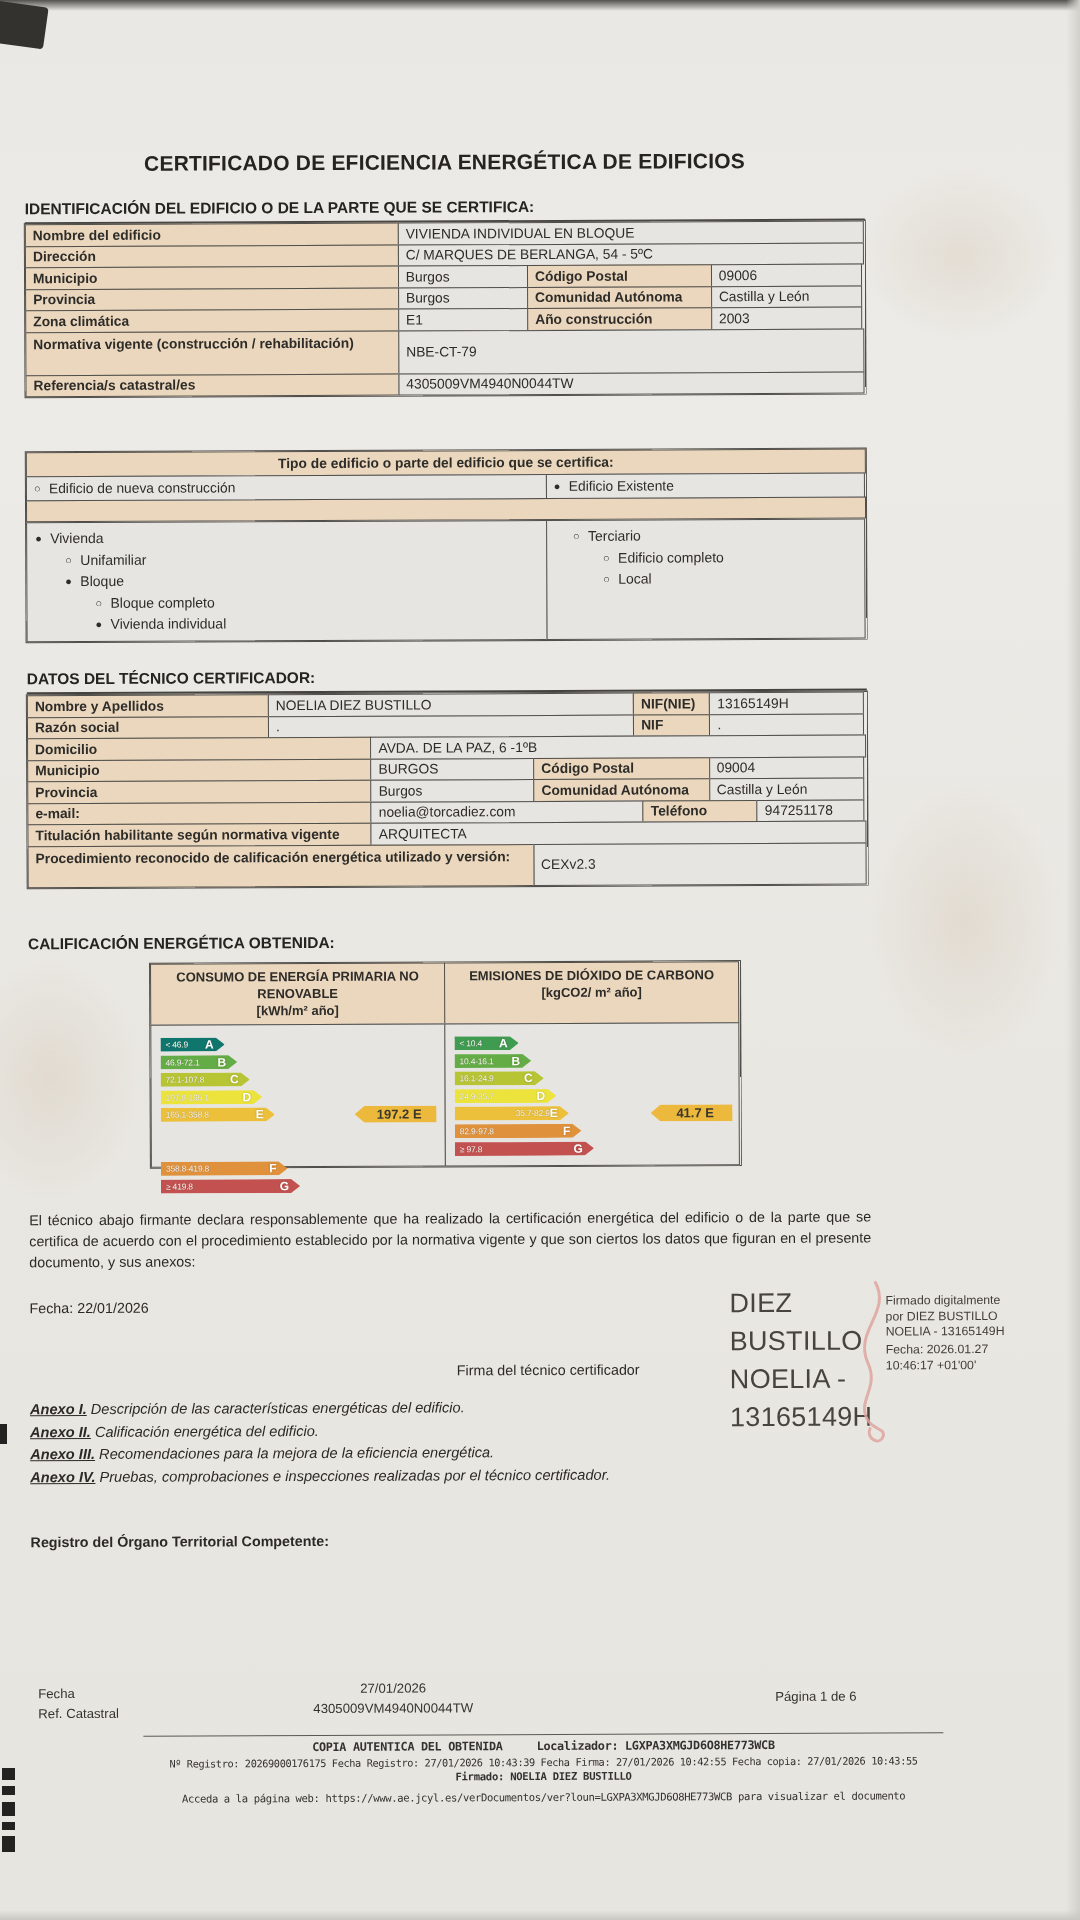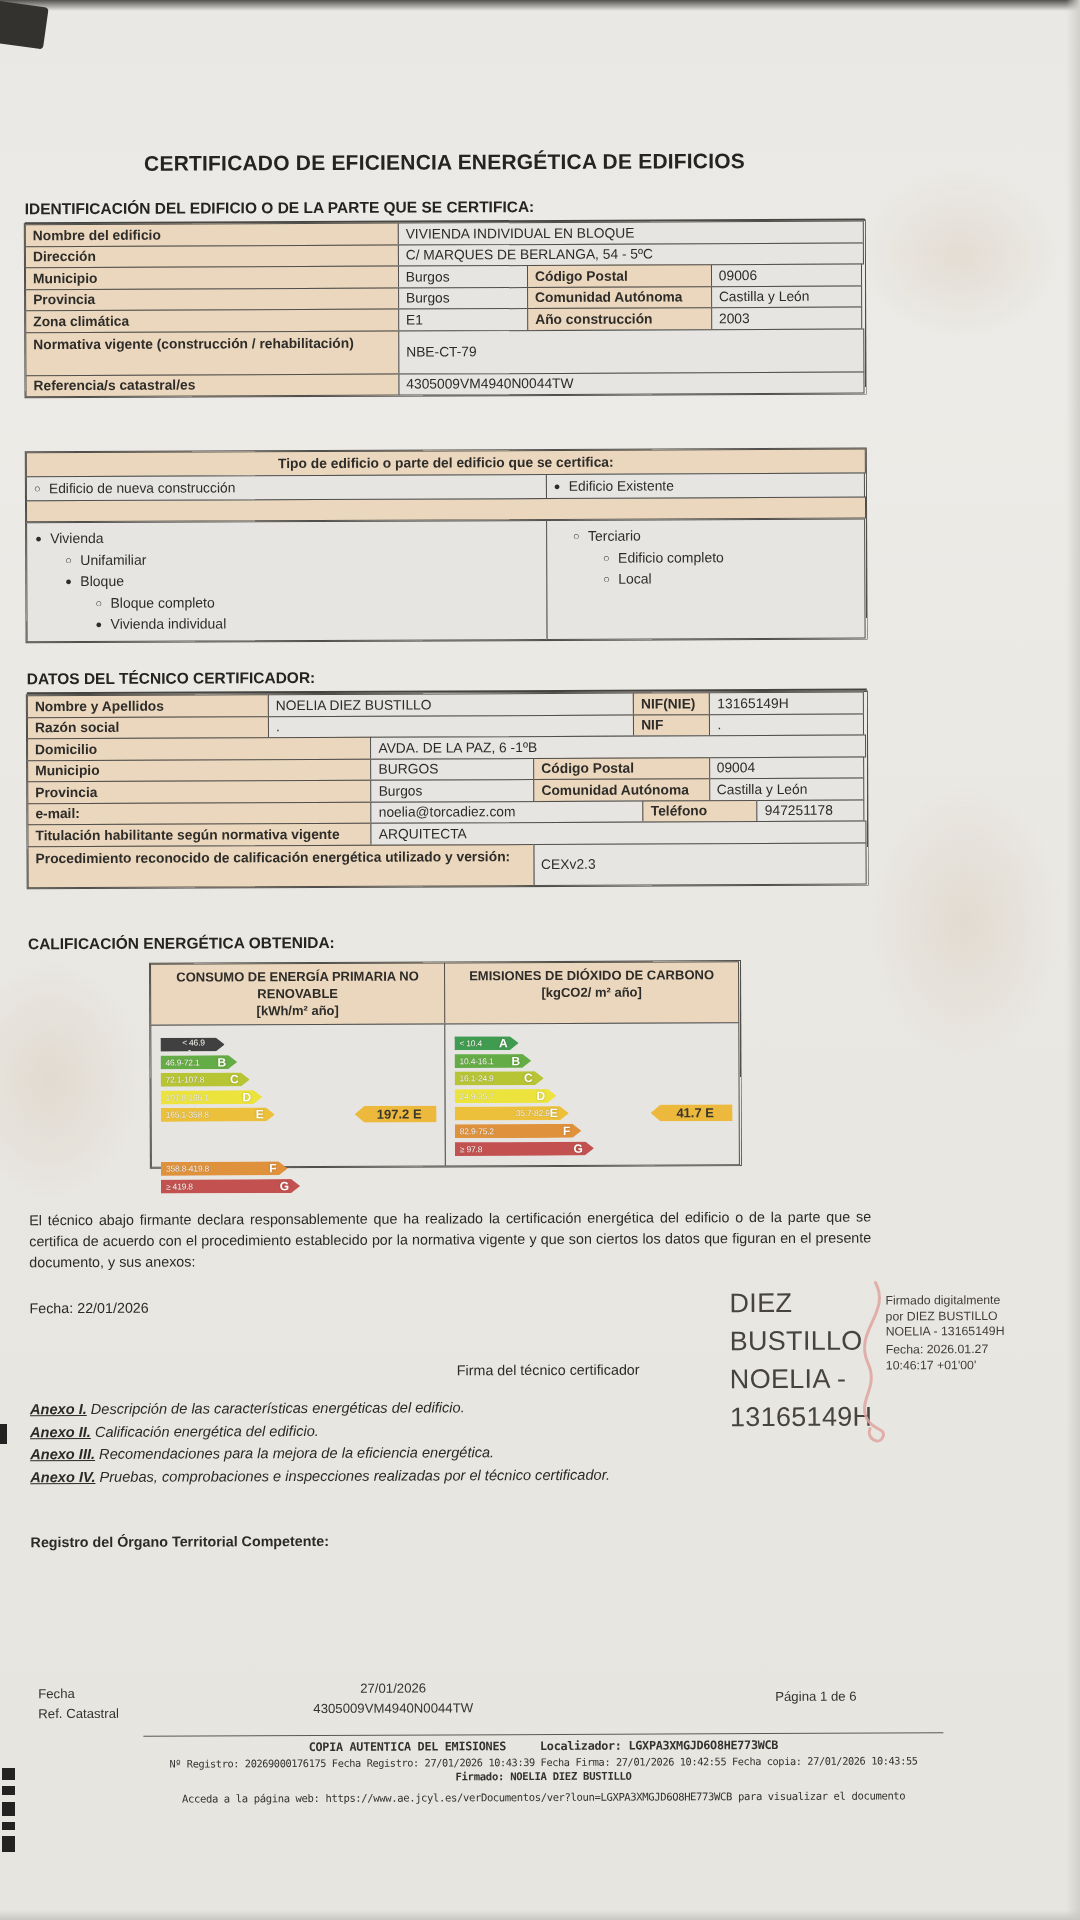--- a/index.html
+++ b/index.html
@@ -242,21 +242,21 @@
         </div>
         <div class="chart-head">
           <div>EMISIONES DE DIÓXIDO DE CARBONO</div>
           <div>[kgCO2/ m² año]</div>
         </div>
       </div>
       <div class="trow">
         <div class="chart-cell">
           <div class="scale">
               <div class="band-row">
-                <div class="band" style="width: 34%; background: #404040; flex-direction: column;">
+                <div class="band" style="width: 34%; background: #0f766e;">
                   <span class="band-range">&lt; 46.9</span>
                   <span class="band-letter">A</span>
                 </div>
               </div>
               <div class="band-row">
                 <div class="band" style="width: 40.6%; background: rgb(100, 172, 69);">
                   <span class="band-range">46.9-72.1</span>
                   <span class="band-letter">B</span>
                 </div>
               </div>
@@ -320,21 +320,21 @@
                 </div>
               </div>
               <div class="band-row">
                 <div class="band" style="width: 60.4%; background: rgb(236, 192, 59); justify-content: flex-end;">
                   <span class="band-range">35.7-82.9</span>
                   <span class="band-letter">E</span>
                 </div>
               </div>
               <div class="band-row">
                 <div class="band" style="width: 67%; background: rgb(224, 145, 60);">
-                  <span class="band-range">82.9-75.2</span>
+                  <span class="band-range">82.9-97.8</span>
                   <span class="band-letter">F</span>
                 </div>
               </div>
               <div class="band-row">
                 <div class="band" style="width: 73.6%; background: rgb(194, 81, 80);">
                   <span class="band-range">≥ 97.8</span>
                   <span class="band-letter">G</span>
                 </div>
               </div>
             </div>
@@ -375,21 +375,21 @@
     <div class="abs plain" style="top:1532px;left:28px;font-weight:700;">Registro del Órgano Territorial Competente:</div>
 
     <div class="abs f-small" style="top:1684px;left:35px;">Fecha</div>
     <div class="abs f-small" style="top:1704px;left:35px;">Ref. Catastral</div>
     <div class="abs f-small" style="top:1680px;left:300px;width:180px;text-align:center;">27/01/2026</div>
     <div class="abs f-small" style="top:1700px;left:255px;width:270px;text-align:center;">4305009VM4940N0044TW</div>
     <div class="abs f-small" style="top:1690px;left:772px;">Página 1 de 6</div>
 
     <div class="abs auth" style="top:1734px;">
       <div class="l1">
-        <span>COPIA AUTENTICA DEL EMISIONES</span>
+        <span>COPIA AUTENTICA DEL OBTENIDA</span>
         &nbsp;&nbsp;&nbsp;
         <span>Localizador: LGXPA3XMGJD6O8HE773WCB</span>
       </div>
       <div class="l2">Nº Registro: 20269000176175 Fecha Registro: 27/01/2026 10:43:39 Fecha Firma: 27/01/2026 10:42:55 Fecha copia: 27/01/2026 10:43:55</div>
       <div class="l3">Firmado: NOELIA DIEZ BUSTILLO</div>
       <div class="l4">Acceda a la página web: https://www.ae.jcyl.es/verDocumentos/ver?loun=LGXPA3XMGJD6O8HE773WCB para visualizar el documento</div>
     </div>
 
   </div>
 

